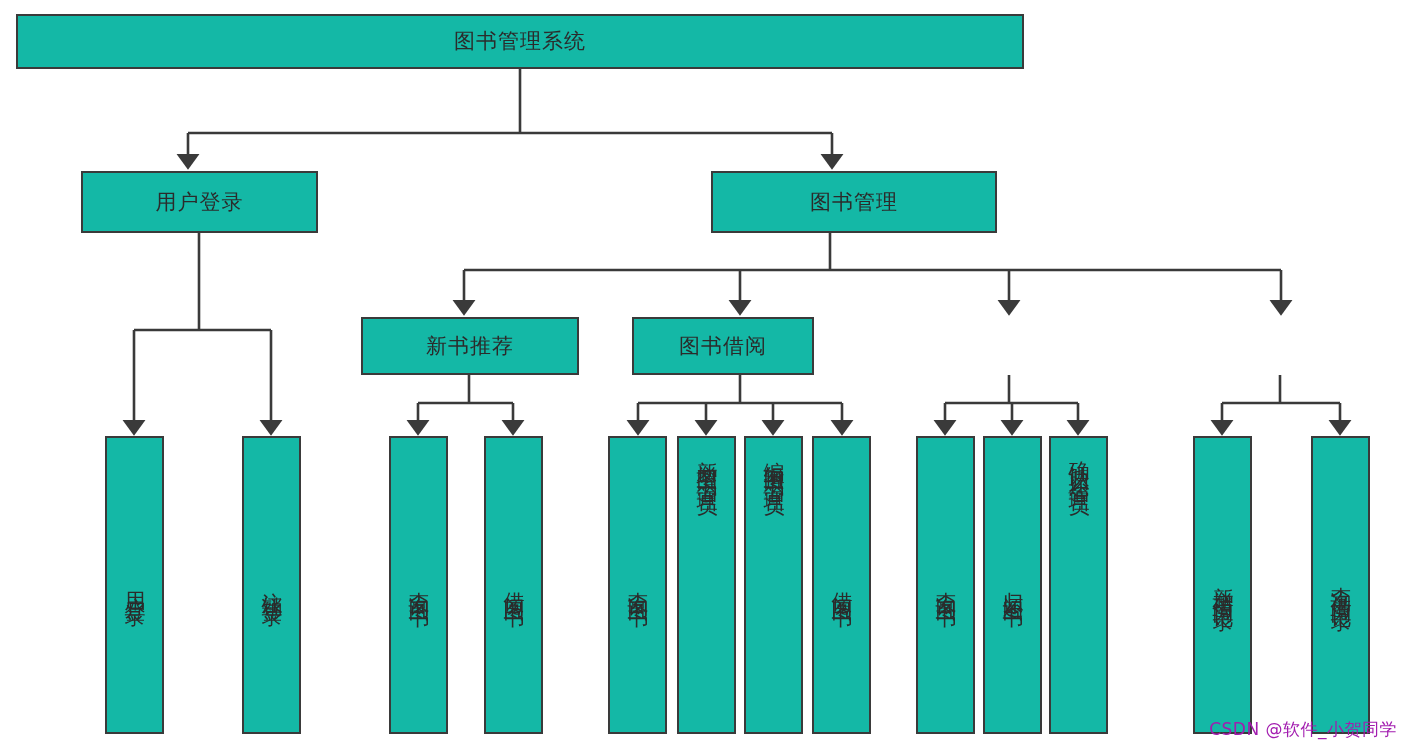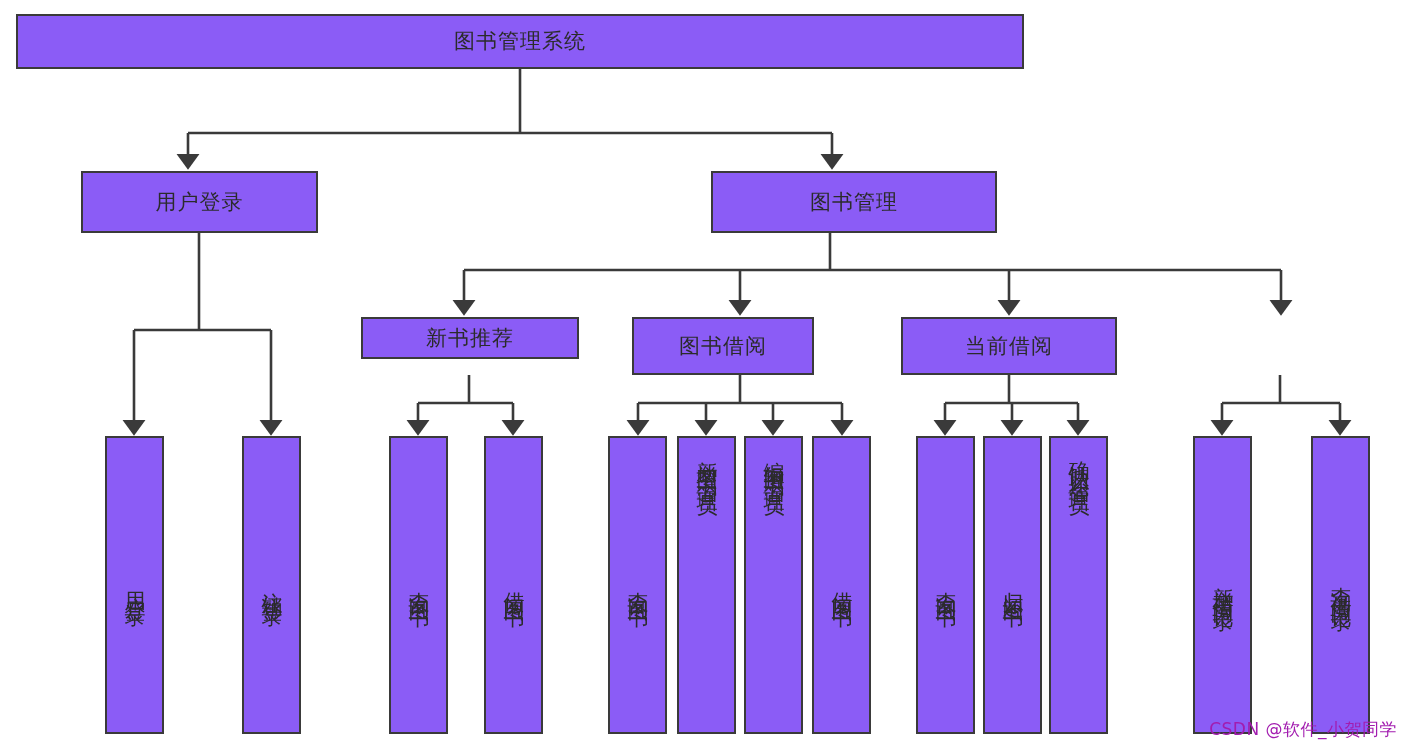--- a/index.html
+++ b/index.html
@@ -21,21 +21,21 @@
   #edge-layer {
     position: absolute;
     left: 0;
     top: 0;
     width: 1405px;
     height: 747px;
   }
   .node {
     position: absolute;
     box-sizing: border-box;
-    background: #8b5cf6;
+    background: #14b8a6;
     border: 2.5px solid #3a3a3a;
     display: flex;
     align-items: center;
     justify-content: center;
     z-index: 5;
   }
   .node-label {
     color: #2b2b2b;
     font-size: 21px;
     line-height: 1.05;
@@ -140,31 +140,28 @@
   </div>
 
   <div class="node lvl2" style="left:81px; top:171px; width:237px; height:62px;">
     <span class="node-label">用户登录</span>
   </div>
 
   <div class="node lvl2" style="left:711px; top:171px; width:286px; height:62px;">
     <span class="node-label">图书管理</span>
   </div>
 
-  <div class="node lvl3" style="left:361px; top:317px; width:218px; height:42px;">
+  <div class="node lvl3" style="left:361px; top:317px; width:218px; height:58px;">
     <span class="node-label">新书推荐</span>
   </div>
 
   <div class="node lvl3" style="left:632px; top:317px; width:182px; height:58px;">
     <span class="node-label">图书借阅</span>
   </div>
 
-  <div class="node lvl3" style="left:901px; top:317px; width:216px; height:58px;">
-    <span class="node-label">当前借阅</span>
-  </div>
 
 
   <div class="node leaf centered" style="left:105px; top:436px; width:59px; height:298px;">
     <span class="node-label">用户登录</span>
   </div>
 
   <div class="node leaf centered" style="left:242px; top:436px; width:59px; height:298px;">
     <span class="node-label">注销登录</span>
   </div>
 

